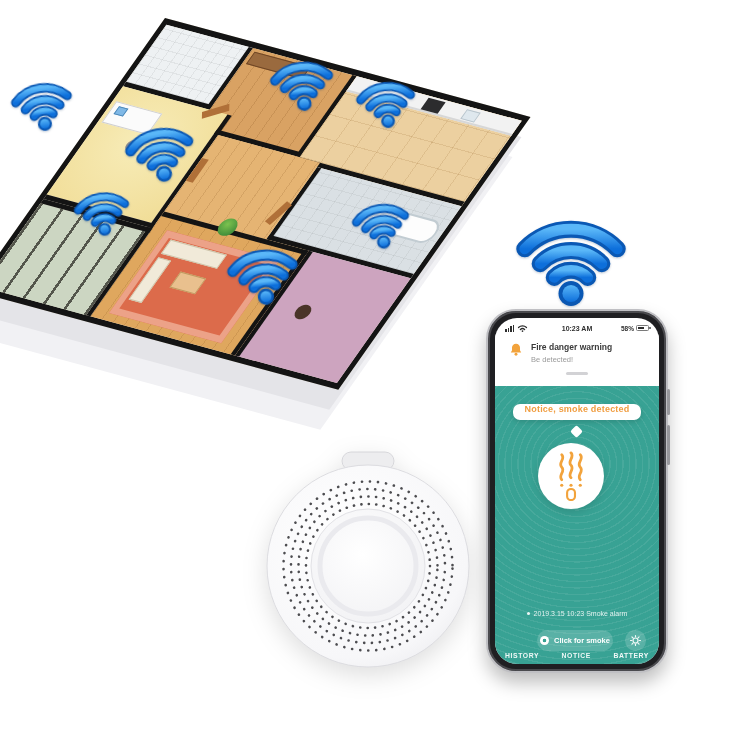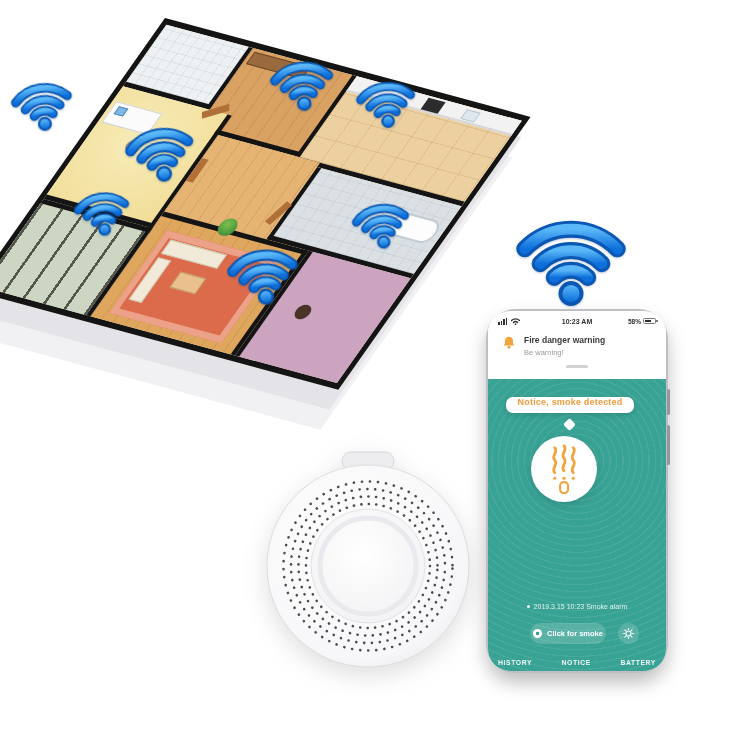--- a/index.html
+++ b/index.html
@@ -75,21 +75,21 @@
 
   
   .wifi { position:absolute; z-index:5; filter:drop-shadow(0 1px 1px rgba(0,40,90,.25)); }
 
   
   .detector { position:absolute; left:262px; top:450px; z-index:6;
     filter:drop-shadow(0 8px 12px rgba(0,0,0,.13)); }
 
   
   .phone { position:absolute; left:486px; top:309px; width:182px; height:364px; z-index:7;
-    background:#1f1f22; border:2px solid #bfbfc3; border-radius:30px; 
+    background:#1f1f22; border:2px solid #bfbfc3; border-radius:30px; padding:7px;
     box-shadow:0 10px 18px rgba(0,0,0,.25), inset 0 0 0 2px #4a4a4e; }
   .side-btn { position:absolute; right:-4px; width:3px; background:#97979b; border-radius:2px; }
   .sb1 { top:78px; height:26px; } .sb2 { top:114px; height:40px; }
   .screen { width:100%; height:100%; border-radius:22px; overflow:hidden; background:#fff; position:relative; }
 
   .statusbar { position:absolute; top:0; left:0; right:0; height:16px; padding:4px 10px 0;
     display:flex; align-items:center; justify-content:space-between; color:#2e2e2e; }
   .sb-left { display:flex; align-items:flex-end; gap:3px; }
   .sig { display:flex; align-items:flex-end; gap:1px; }
   .sig i { display:block; width:1.5px; background:#2e2e2e; }
@@ -279,21 +279,21 @@
     </div>
 
     <div class="sheet">
       <div class="notif">
         <svg width="14" height="15" viewBox="0 0 16 16">
           <path d="M8 1.5 C10.8 1.5 12.6 3.6 12.6 6.3 L12.6 9.2 L14 11.4 L2 11.4 L3.4 9.2 L3.4 6.3 C3.4 3.6 5.2 1.5 8 1.5 Z" fill="#f2a33c"></path>
           <circle cx="8" cy="13.4" r="1.7" fill="#f2a33c"></circle>
         </svg>
         <div>
           <div class="n-title">Fire danger warning</div>
-          <div class="n-sub">Be warning!</div>
+          <div class="n-sub">Be detected!</div>
         </div>
       </div>
       <div class="handle"></div>
     </div>
 
     <div class="appmain">
       <div class="bubble">
         <span>Notice, smoke detected</span>
       </div>
       <div class="bubble-tail"></div>

